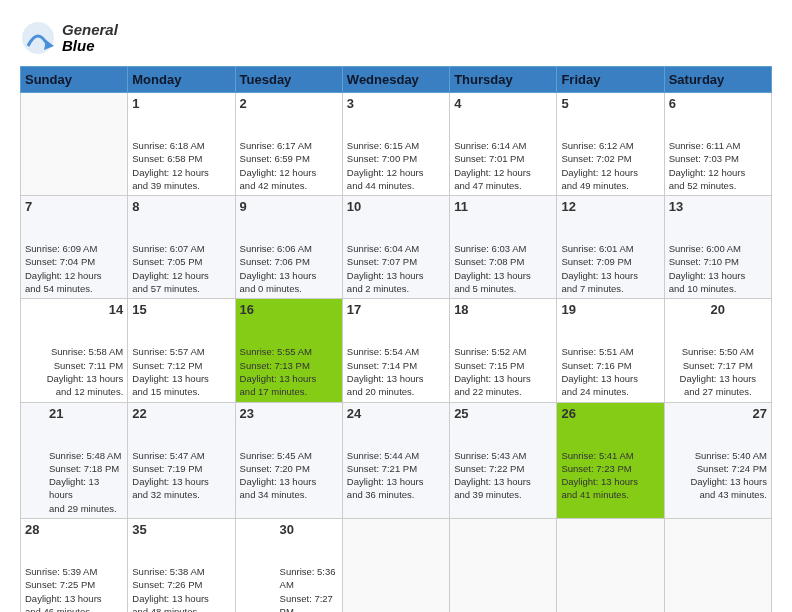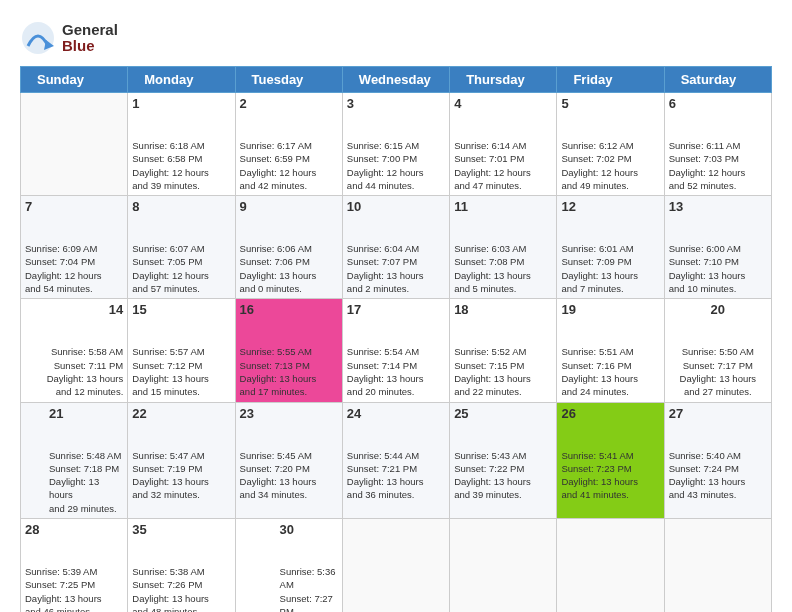--- a/index.html
+++ b/index.html
@@ -42,24 +42,24 @@
     }
     .calendar {
       flex: 1;
       border: 1px solid #ccc;
       border-collapse: collapse;
       width: 100%;
       table-layout: fixed;
     }
     .calendar th {
       background-color: #3a7fc1;
-      color: #ffffff;
+      color: #0f172a;
       font-size: 13px;
       font-weight: bold;
-      padding: 5px 16px;
+      padding: 5px 4px;
       text-align: left;
       border: 1px solid #5a9fd1;
     }
     .calendar td {
       border: 1px solid #ccc;
       vertical-align: top;
       padding: 3px 4px;
       font-size: 10px;
       color: #333;
       height: 80px;
@@ -86,23 +86,23 @@
 
 <div class="page">
   <div class="header">
     <div class="logo">
         <svg width="36" height="36" viewBox="0 0 36 36">
     <circle cx="18" cy="18" r="16" fill="#3a7fc1" opacity="0.15"></circle>
     <path d="M8 26 Q18 6 28 26" stroke="#4a90d9" stroke-width="3" fill="none"></path>
     <polygon points="26,20 34,26 24,30" fill="#4a90d9"></polygon>
   </svg>
 
-      <div style="display:flex;flex-direction:column;">
+      <div style="display:flex;flex-direction:column;font-style:italic;">
         <span style="font-size:15px;font-weight:bold;color:#333;line-height:1.1;">General</span>
-        <span style="font-size:15px;font-weight:bold;color:#7f1d1d;line-height:1.1;">Blue</span>
+        <span style="font-size:15px;font-weight:bold;color:#000000;line-height:1.1;">Blue</span>
       </div>
     </div>
     <div class="title-section">
       <div class="month-title"></div>
       <div class="location-title"></div>
     </div>
   </div>
 
   <table class="calendar">
     <thead>
@@ -176,21 +176,21 @@
         </tr>
         <tr style="background: rgb(255, 255, 255);">
           <td style="background: rgb(255, 255, 255); text-align: right;">
             <span class="day-num">14</span>
             <div class="day-info">Sunrise: 5:58 AM<br>Sunset: 7:11 PM<br>Daylight: 13 hours<br>and 12 minutes.</div>
           </td>
           <td style="background: rgb(255, 255, 255);">
             <span class="day-num">15</span>
             <div class="day-info">Sunrise: 5:57 AM<br>Sunset: 7:12 PM<br>Daylight: 13 hours<br>and 15 minutes.</div>
           </td>
-          <td style="background: #ec4899;">
+          <td style="background: #84cc16;">
             <span class="day-num">16</span>
             <div class="day-info">Sunrise: 5:55 AM<br>Sunset: 7:13 PM<br>Daylight: 13 hours<br>and 17 minutes.</div>
           </td>
           <td style="background: rgb(255, 255, 255);">
             <span class="day-num">17</span>
             <div class="day-info">Sunrise: 5:54 AM<br>Sunset: 7:14 PM<br>Daylight: 13 hours<br>and 20 minutes.</div>
           </td>
           <td style="background: rgb(255, 255, 255);">
             <span class="day-num">18</span>
             <div class="day-info">Sunrise: 5:52 AM<br>Sunset: 7:15 PM<br>Daylight: 13 hours<br>and 22 minutes.</div>
@@ -222,21 +222,21 @@
             <div class="day-info">Sunrise: 5:44 AM<br>Sunset: 7:21 PM<br>Daylight: 13 hours<br>and 36 minutes.</div>
           </td>
           <td style="background: rgb(245, 247, 250);">
             <span class="day-num">25</span>
             <div class="day-info">Sunrise: 5:43 AM<br>Sunset: 7:22 PM<br>Daylight: 13 hours<br>and 39 minutes.</div>
           </td>
           <td style="background: #84cc16;">
             <span class="day-num">26</span>
             <div class="day-info">Sunrise: 5:41 AM<br>Sunset: 7:23 PM<br>Daylight: 13 hours<br>and 41 minutes.</div>
           </td>
-          <td style="background: rgb(245, 247, 250);">
+          <td style="background: rgb(245, 247, 250); text-align: right;">
             <span class="day-num">27</span>
             <div class="day-info">Sunrise: 5:40 AM<br>Sunset: 7:24 PM<br>Daylight: 13 hours<br>and 43 minutes.</div>
           </td>
         </tr>
         <tr style="background: rgb(255, 255, 255);">
           <td style="background: rgb(255, 255, 255);">
             <span class="day-num">28</span>
             <div class="day-info">Sunrise: 5:39 AM<br>Sunset: 7:25 PM<br>Daylight: 13 hours<br>and 46 minutes.</div>
           </td>
           <td style="background: rgb(255, 255, 255);">

